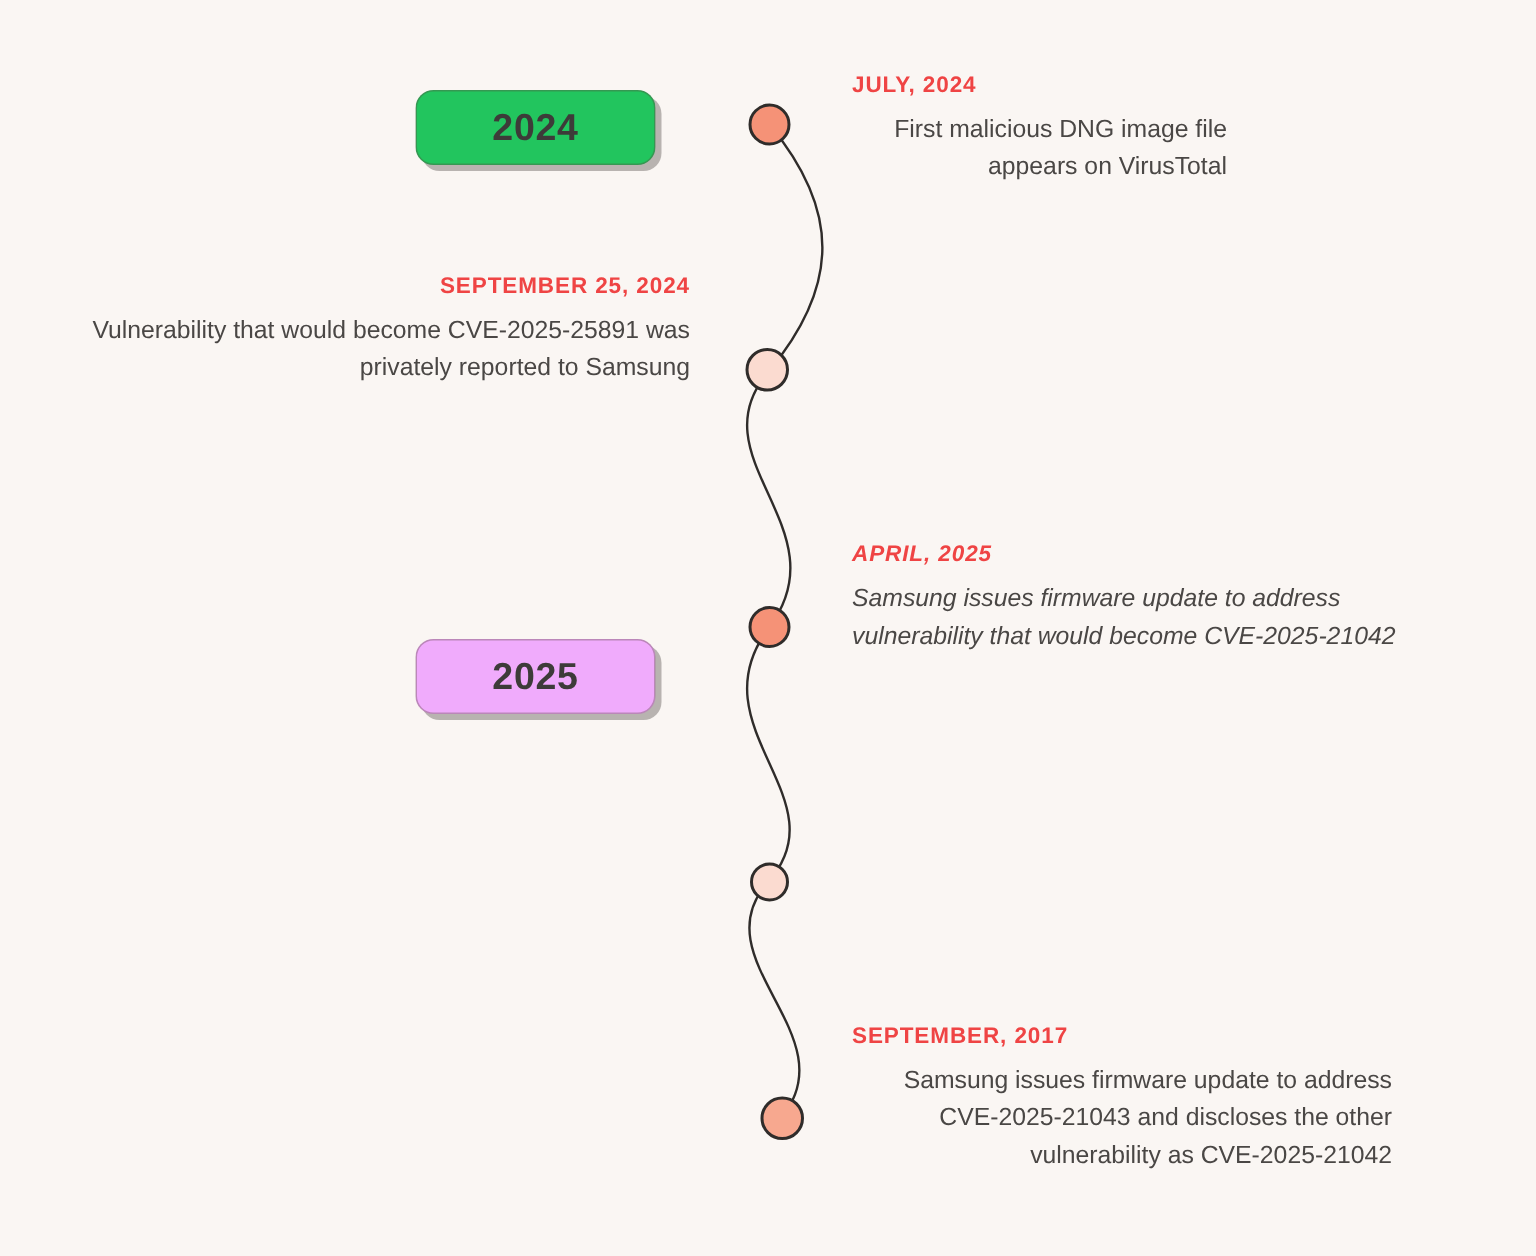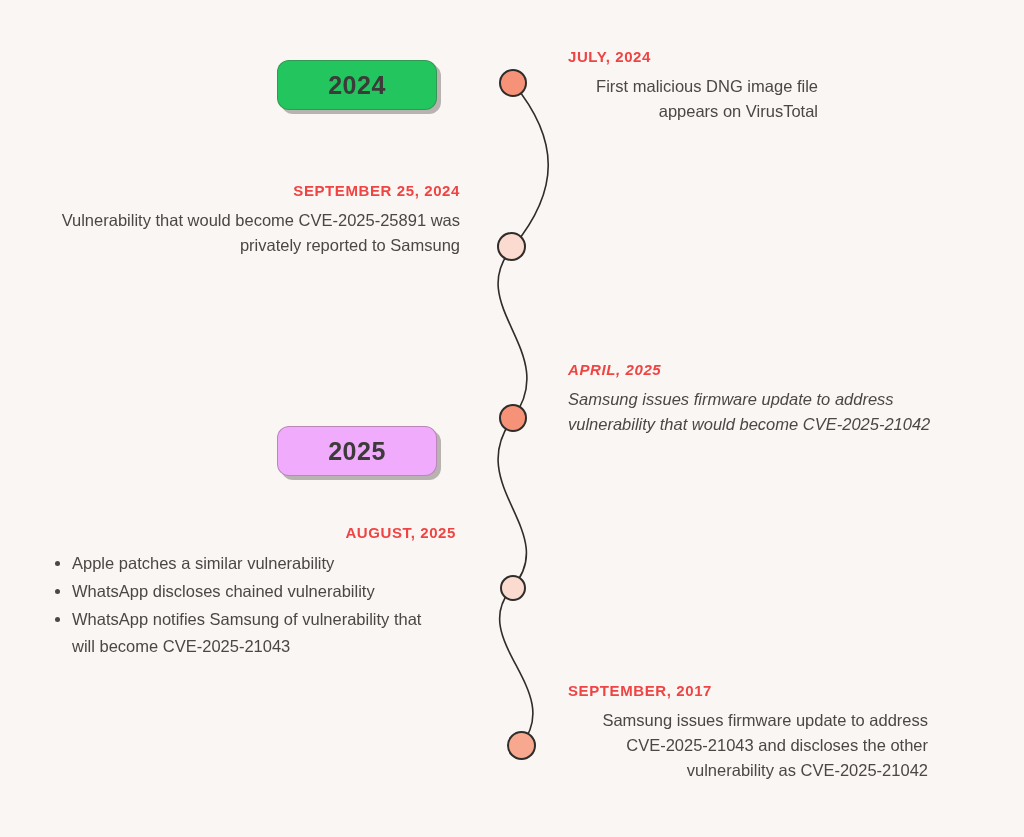--- a/index.html
+++ b/index.html
@@ -136,27 +136,19 @@
   <div class="entry left" style="left:50px; top:182px; width:410px;">
     <div class="date">SEPTEMBER 25, 2024</div>
     <div class="desc">Vulnerability that would become CVE-2025-25891 was privately reported to Samsung</div>
   </div>
 
   <div class="entry right" style="left:568px; top:361px; width:410px;font-style:italic;">
     <div class="date">APRIL, 2025</div>
     <div class="desc">Samsung issues firmware update to address vulnerability that would become CVE-2025-21042</div>
   </div>
 
-  <div class="entry left" style="left:50px; top:524px; width:406px;">
-    <div class="date">AUGUST, 2025</div>
-    <ul>
-      <li>Apple patches a similar vulnerability</li>
-      <li>WhatsApp discloses chained vulnerability</li>
-      <li style="width:360px;">WhatsApp notifies Samsung of vulnerability that will become CVE-2025-21043</li>
-    </ul>
-  </div>
 
   <div class="entry right" style="left:568px; top:682px; width:400px;">
     <div class="date">SEPTEMBER, 2017</div>
     <div class="desc" style="width:360px;text-align:right;">Samsung issues firmware update to address CVE-2025-21043 and discloses the other vulnerability as CVE-2025-21042</div>
   </div>
 
 </div>
 
 </body></html>

